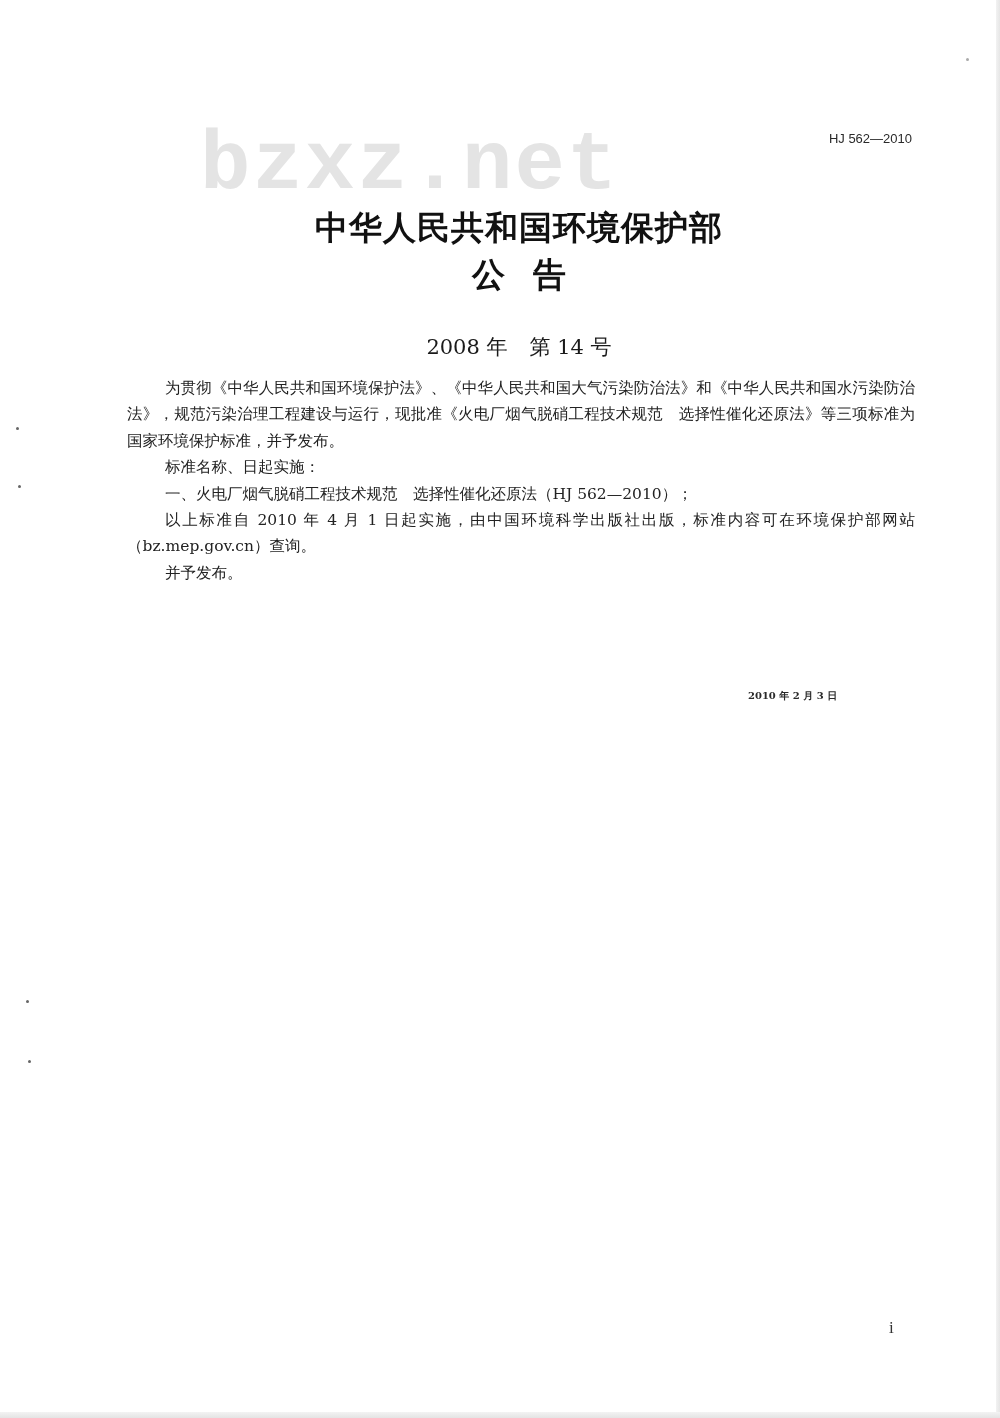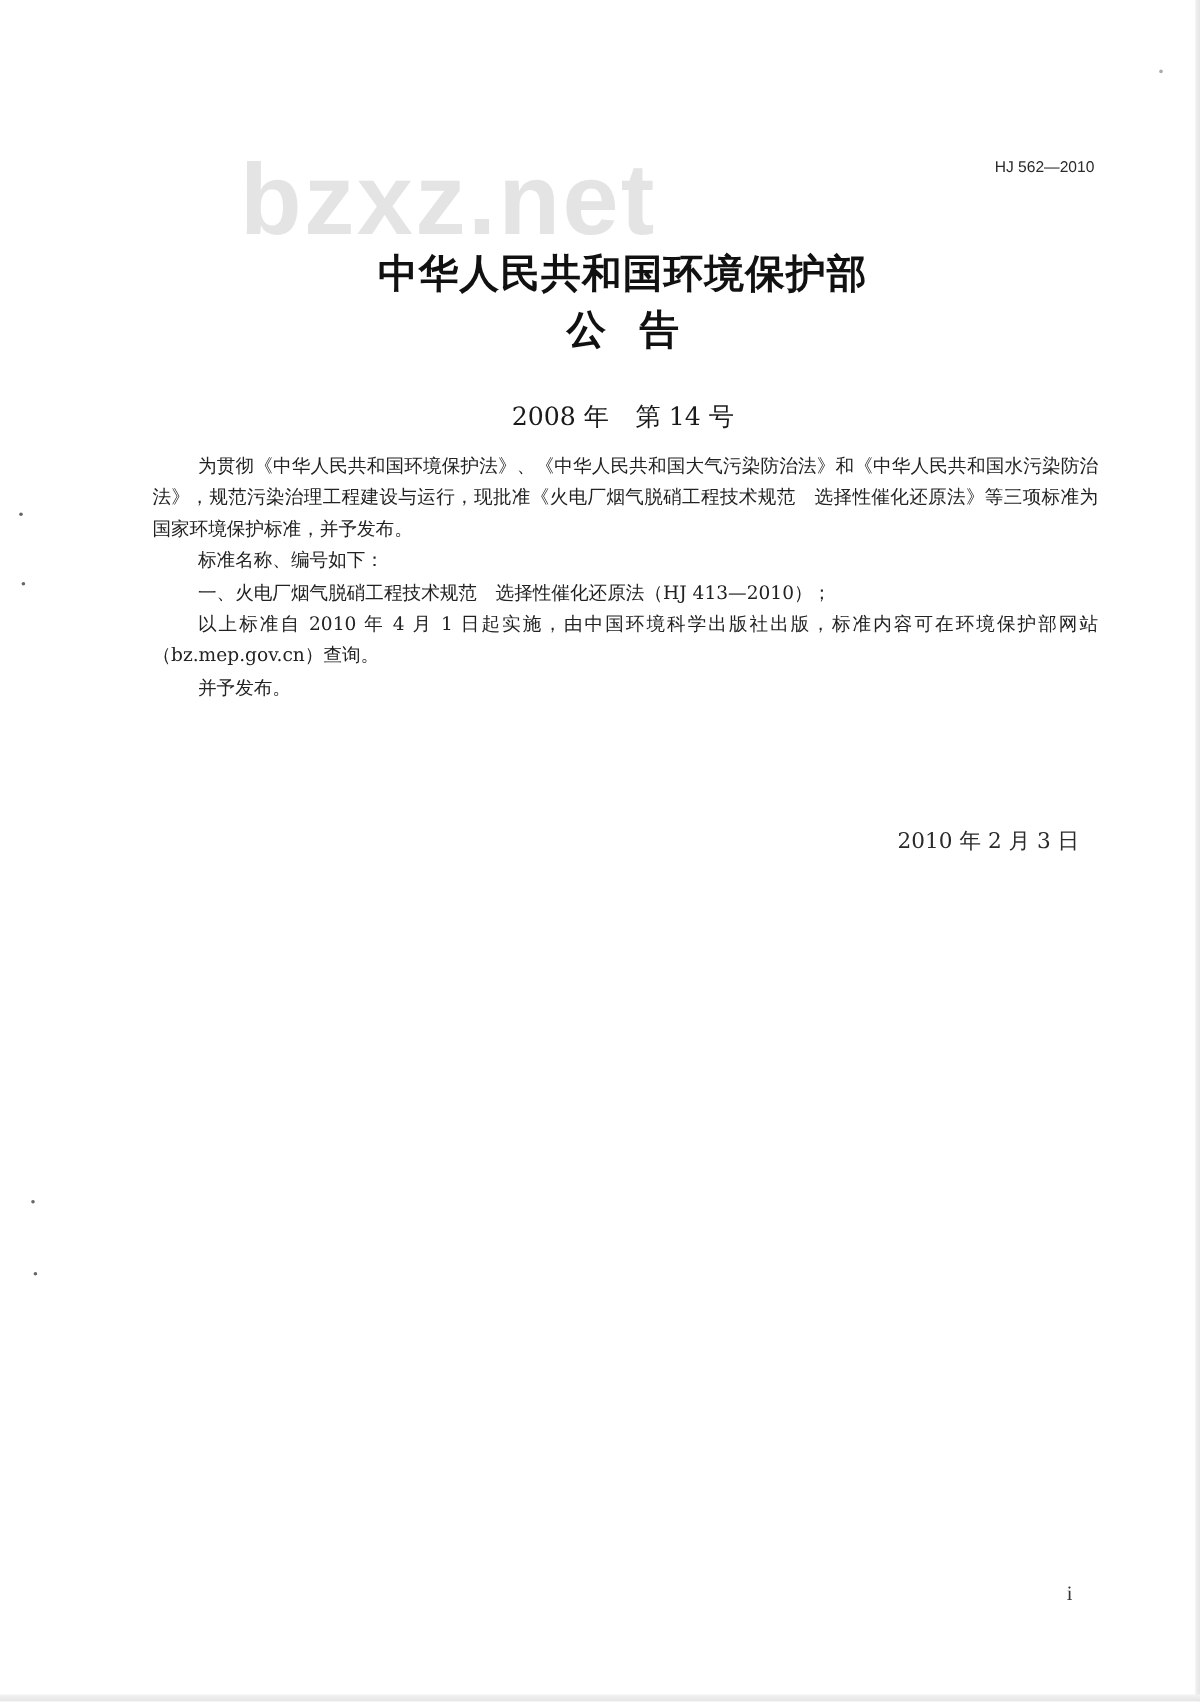--- a/index.html
+++ b/index.html
@@ -17,21 +17,21 @@
       position: absolute; left: 0; bottom: 0; width: 1000px; height: 6px;
       background: linear-gradient(to bottom, #f3f3f3, #e4e4e4);
     }
     .std-number {
       position: absolute; top: 131px; right: 88px;
       font-family: "Liberation Sans", sans-serif; font-size: 13px;
       color: #2a2a2a; letter-spacing: 0px;
     }
     .watermark {
       position: absolute; left: 200px; top: 124px;
-      font-family: Liberation Sans, sans-serif; font-weight: bold;
+      font-family: Liberation Mono, monospace; font-weight: bold;
       font-size: 84px; letter-spacing: 2px; color: #e4e4e4;
       line-height: 1;
     }
     .main-title {
       position: absolute; left: 0; width: 1038px; top: 208px; text-align: center;
       font-size: 33px; font-weight: bold; letter-spacing: 1px; color: #111;
       line-height: 40px;
     }
     .sub-title {
       position: absolute; left: 0; width: 1038px; top: 255px; text-align: center;
@@ -45,21 +45,21 @@
     .issue-line span + span { margin-left: 22px; text-align: right; }
     .body-text {
       position: absolute; left: 127px; width: 788px; top: 375px;
       font-size: 15.5px; line-height: 26.4px; color: #222;
       text-align: justify;
     }
     .body-text p { margin: 0; text-indent: 2.45em; }
     .body-text p.list-item { text-indent: 2.45em; }
     .date-line {
       position: absolute; top: 689px; left: 748px;
-      font-size: 18px; color: #2a2a2a;
+      font-size: 10px; color: #2a2a2a; font-weight: bold;
     }
     .page-num {
       position: absolute; top: 1318px; left: 889px;
       font-family: "Liberation Serif", serif; font-size: 17px; color: #333;
     }
     .speck {
       position: absolute; width: 3px; height: 3px; border-radius: 50%; background: #666;
     }
   </style>
 </head>
@@ -73,22 +73,22 @@
 
 <div class="main-title">中华人民共和国环境保护部</div>
 <div class="sub-title">公告</div>
 
 <div class="issue-line">
   <span>2008 年</span><span>第 14 号</span>
 </div>
 
 <div class="body-text">
   <p>为贯彻《中华人民共和国环境保护法》、《中华人民共和国大气污染防治法》和《中华人民共和国水污染防治法》，规范污染治理工程建设与运行，现批准《火电厂烟气脱硝工程技术规范　选择性催化还原法》等三项标准为国家环境保护标准，并予发布。</p>
-  <p>标准名称、编号如下：</p>
-  <p class="list-item">一、火电厂烟气脱硝工程技术规范　选择性催化还原法（HJ 413—2010）；</p>
+  <p>标准名称、日起实施：</p>
+  <p class="list-item">一、火电厂烟气脱硝工程技术规范　选择性催化还原法（HJ 562—2010）；</p>
   <p>以上标准自 2010 年 4 月 1 日起实施，由中国环境科学出版社出版，标准内容可在环境保护部网站（bz.mep.gov.cn）查询。</p>
   <p>并予发布。</p>
 </div>
 
 <div class="date-line">2010 年 2 月 3 日</div>
 
 <div class="page-num">i</div>
 
 <div class="speck" style="left:16px;top:427px;"></div>
 <div class="speck" style="left:18px;top:485px;"></div>

